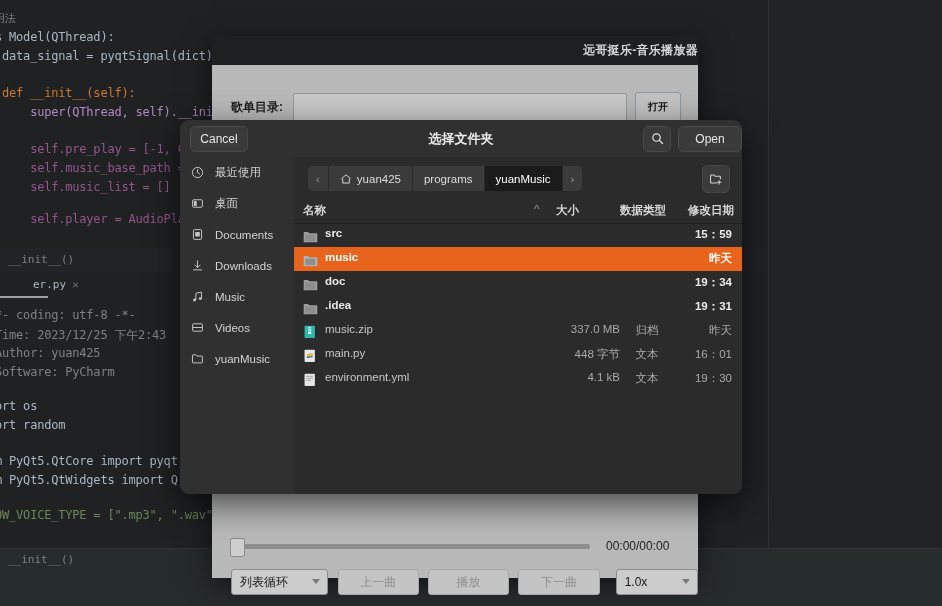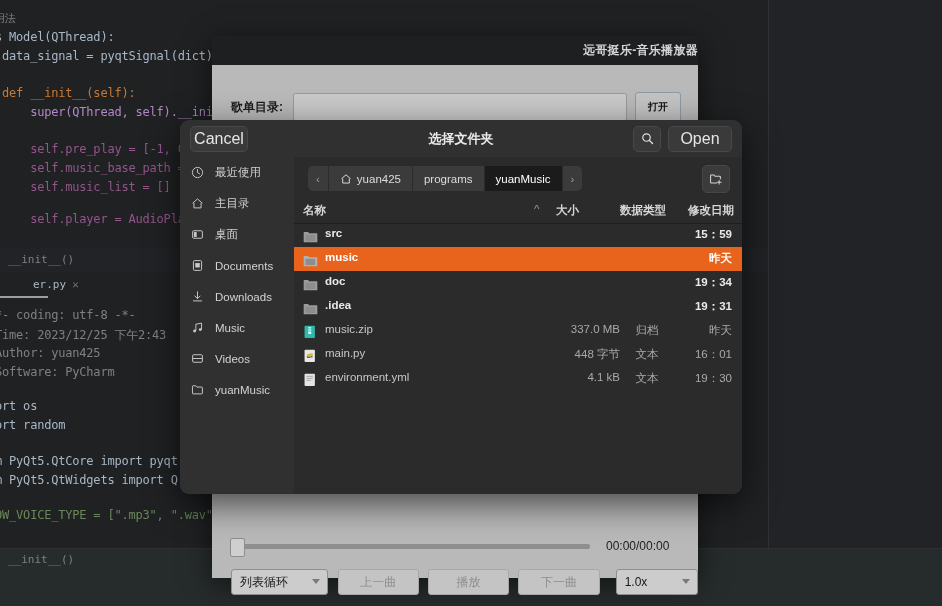--- a/index.html
+++ b/index.html
@@ -178,21 +178,21 @@
   }
   .fc-title {
     position: absolute; left: 0; right: 0; text-align: center;
     font-size: 13px; color: #eaeaea; font-weight: bold;
   }
   .hbtn {
     position: relative; z-index: 2;
     height: 24px; background: #3a3a3a;
     border: 1px solid #484848; border-radius: 5px;
     display: flex; align-items: center; justify-content: center;
-    font-size: 16px; color: #e6e6e6;
+    font-size: 12px; color: #e6e6e6;
   }
   .fc-sidebar {
     position: absolute; left: 0; top: 37px; width: 114px; height: 337px;
     background: #303030;
   }
   .sb-item {
     height: 31px; display: flex; align-items: center;
     padding-left: 11px; color: #d3d3d3; font-size: 11.5px;
   }
   .sb-item .ic {
@@ -355,41 +355,32 @@
     <div class="fc-header">
       <div class="fc-title">选择文件夹</div>
       <div class="hbtn" style="margin-left:10px; width:56px;">Cancel</div>
       <div style="flex:1"></div>
       <div class="hbtn" style="width:26px; margin-right:7px;">
         <svg width="13" height="13" viewBox="0 0 16 16">
           <circle cx="6.8" cy="6.8" r="4.6" fill="none" stroke="#e2e2e2" stroke-width="1.5"></circle>
           <line x1="10.3" y1="10.3" x2="14.2" y2="14.2" stroke="#e2e2e2" stroke-width="1.7" stroke-linecap="round"></line>
         </svg>
       </div>
-      <div class="hbtn" style="width:62px; margin-right:10px;">Open</div>
+      <div class="hbtn" style="width:62px; ">Open</div>
     </div>
 
     <div class="fc-sidebar">
       <div class="sb-item">
         <span class="ic">
           <svg width="13" height="13" viewBox="0 0 16 16">
               <circle cx="8" cy="8" r="6.3" fill="none" stroke="#c9c9c9" stroke-width="1.2"></circle>
               <path d="M8 4.4V8l2.6 1.7" fill="none" stroke="#c9c9c9" stroke-width="1.2" stroke-linecap="round"></path>
             </svg>
         </span>
         <span>最近使用</span>
-      </div>
-      <div class="sb-item">
-        <span class="ic">
-          <svg width="13" height="13" viewBox="0 0 16 16">
-              <path d="M2 7.6L8 2.4l6 5.2" fill="none" stroke="#c9c9c9" stroke-width="1.2" stroke-linejoin="round"></path>
-              <path d="M3.6 7.4v6h8.8v-6" fill="none" stroke="#c9c9c9" stroke-width="1.2" stroke-linejoin="round"></path>
-            </svg>
-        </span>
-        <span>主目录</span>
       </div>
       <div class="sb-item">
         <span class="ic">
           <svg width="13" height="13" viewBox="0 0 16 16">
               <rect x="2" y="3.4" width="12" height="9.2" rx="1.3" fill="none" stroke="#c9c9c9" stroke-width="1.2"></rect>
               <rect x="3.6" y="5" width="3.4" height="6" fill="#c9c9c9"></rect>
             </svg>
         </span>
         <span>桌面</span>
       </div>

